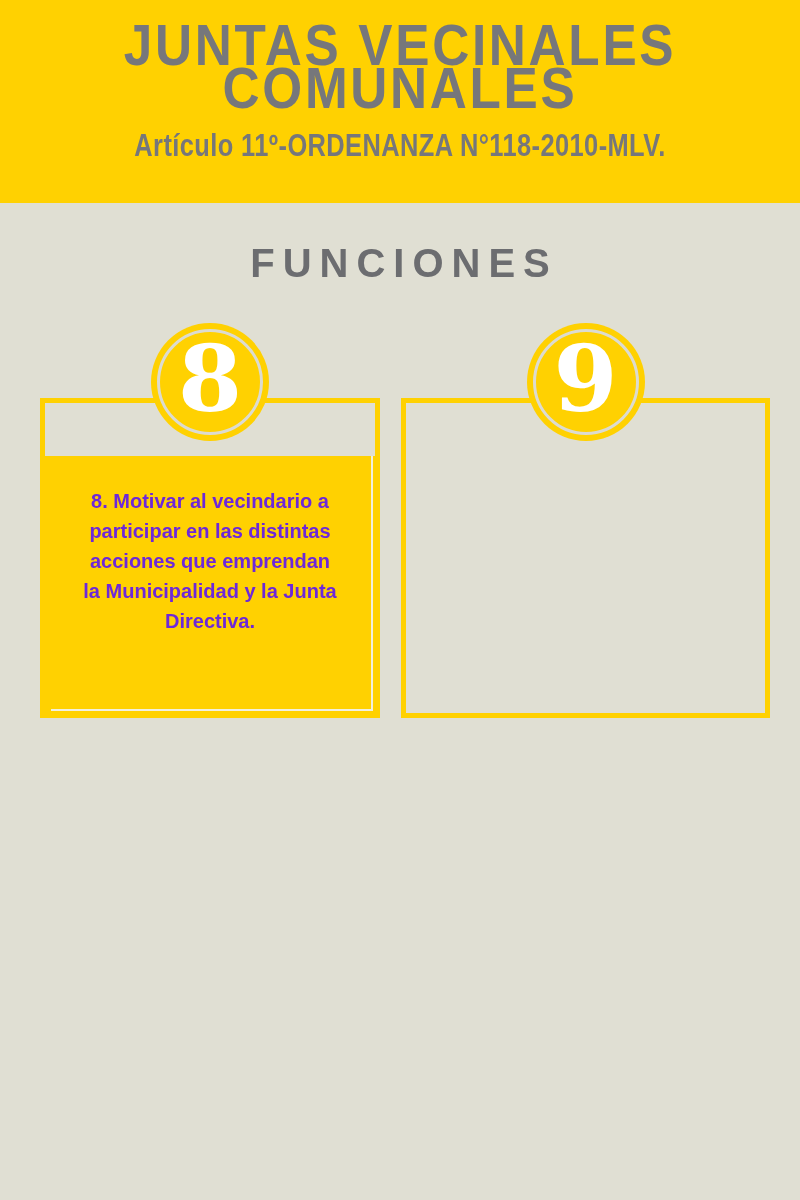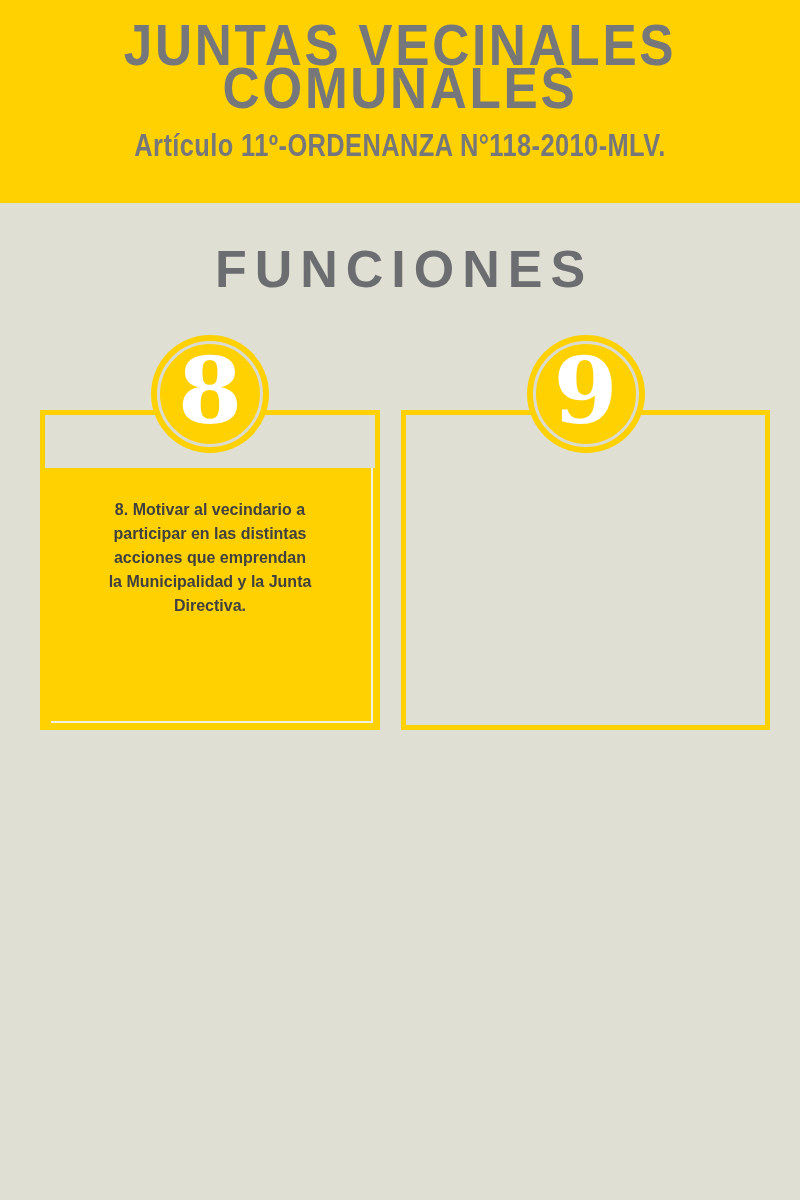--- a/index.html
+++ b/index.html
@@ -45,21 +45,21 @@
     transform-origin: 50% 0;
   }
 
   
   .section-title {
     margin: 12px;
     margin-top: 40px;
     text-align: center;
     color: #6C6D70;
     font-weight: bold;
-    font-size: 52px;
+    font-size: 40px;
     line-height: 1;
     letter-spacing: 8px;
     padding-left: 8px; 
   }
 
   
   .cards-row {
     display: flex;
     margin-top: 115px;
     padding-left: 40px;
@@ -81,23 +81,23 @@
 
   .card-body {
     flex: 1;
     background: var(--accent, #FFD101);
     position: relative;
     padding: 30px 8px 10px;
   }
   .card-text {
     margin: 0;
     font-weight: bold;
-    font-size: 16px;
+    font-size: 20px;
     line-height: 1.5;
-    color: #404040;
+    color: #6d28d9;
     text-align: center;
     white-space: pre-line;
   }
   
   .card--left .card-body::after {
     content: "";
     position: absolute;
     left: 6px; right: 2px; bottom: 2px;
     height: 2px;
     background: #F1EFDF;

